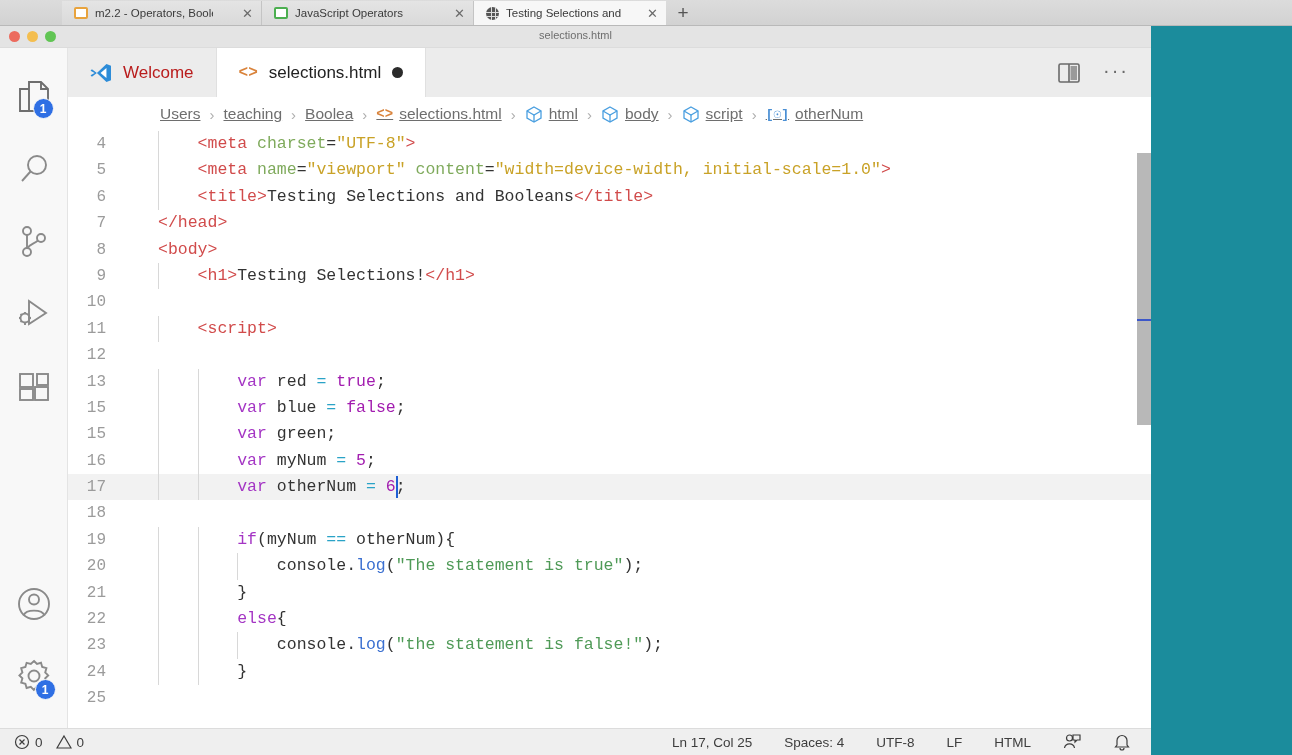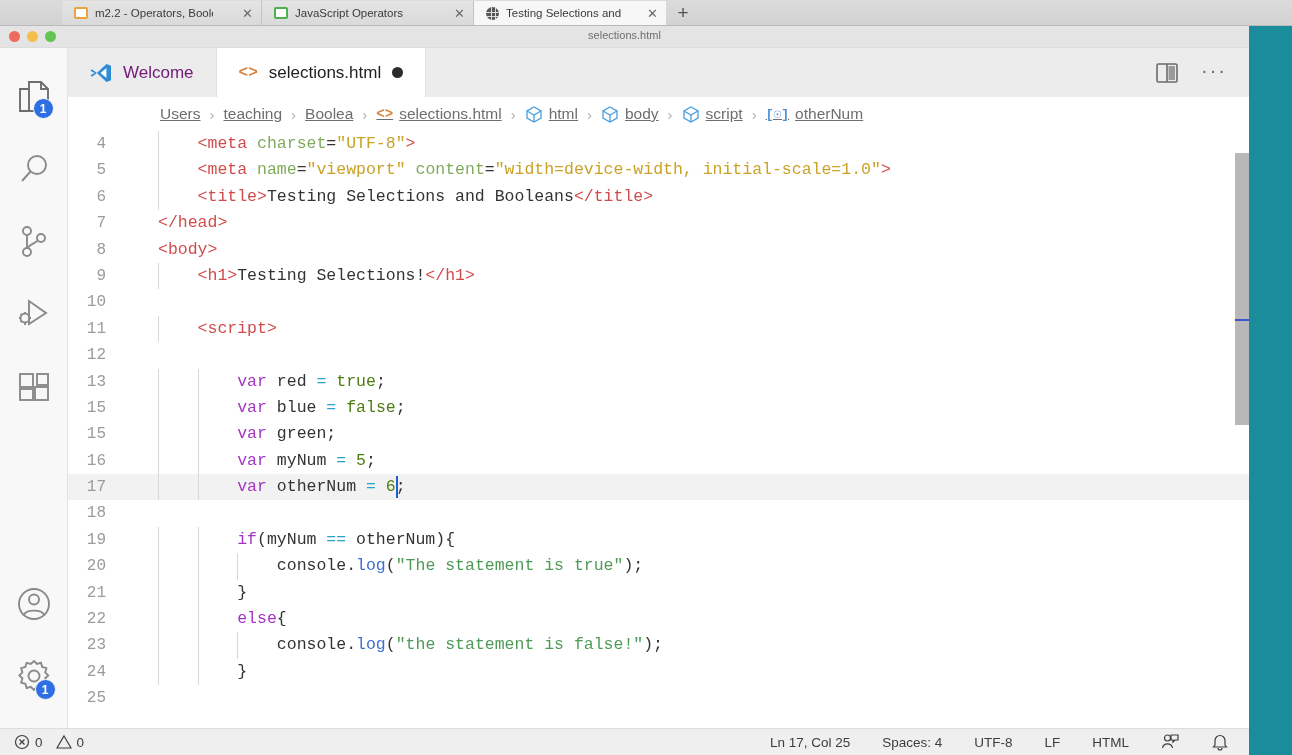--- a/index.html
+++ b/index.html
@@ -46,21 +46,21 @@
     content:""; position:absolute; top:5px; left:0; width:13px; height:3px;
     border-top:1px solid #ddd; border-bottom:1px solid #ddd;
   }
   .newtab{
     width:34px;height:24px;display:flex;align-items:center;justify-content:center;
     font-size:19px;color:#555; font-weight:300;
   }
 
   
   .vscode{
-    position:absolute; left:0; top:26px; width:1249px; height:729px;
+    position:absolute; left:0; top:26px; width:1151px; height:729px;
     background:#f3f3f3; overflow:hidden;
     display:flex; flex-direction:column;justify-content:center;
   }
   .titlebar{
     height:22px; background:#e4e4e4; position:relative; flex:none;
     border-bottom:1px solid #dcdcdc;
   }
   .lights{ position:absolute; left:9px; top:5px; display:flex; gap:7px; }
   .light{ width:11px;height:11px;border-radius:50%; }
   .l-red{ background:#ec6b5e; }
@@ -95,21 +95,21 @@
 
   
   .editor-col{ flex:1; display:flex; flex-direction:column; min-width:0; background:#fff;}
 
   .tabsrow{
     height:49px; background:#ececec; display:flex; align-items:stretch;
     flex:none; position:relative;
   }
   .etab{
     display:flex; align-items:center; gap:11px; padding:0 22px;
-    font-size:17px; color:#701a75; position:relative;
+    font-size:17px; color:#b91c1c; position:relative;
     border-right:1px solid #e0e0e0;
   }
   .etab.active{ background:#fff; color:#222; }
   .etab .dot{
     width:11px;height:11px;border-radius:50%;background:#2b2b2b;display:inline-block;
   }
   .codeicon{ color:#d9833b; font-size:16px; font-weight:bold; font-family:"Liberation Mono", monospace;}
   .tabactions{
     margin-left:auto; display:flex; align-items:center; gap:22px;
     padding-right:22px; color:#6a6a6a;
@@ -144,21 +144,21 @@
   .indent-guide{
     position:absolute; top:0; bottom:0; width:1px; background:#d8d8d8;
   }
   
   .t-tag   { color:#d14b4b; }
   .t-attr  { color:#7faa5c; }
   .t-str   { color:#c9a227; }
   .t-jsstr { color:#4f9a57; }
   .t-kw    { color:#a435c4; }
   .t-op    { color:#2aa3c7; }
-  .t-num   { color:#4d7c0f; }
+  .t-num   { color:#a21caf; }
   .t-func  { color:#3a6fd0; }
   .t-plain { color:#333; }
 
   .caret{
     position:absolute; width:2px; height:22px; background:#1f5fd4; top:2px;
   }
 
   
   .vscroll{
     position:absolute; right:0; top:0; width:14px; bottom:0; background:transparent;

